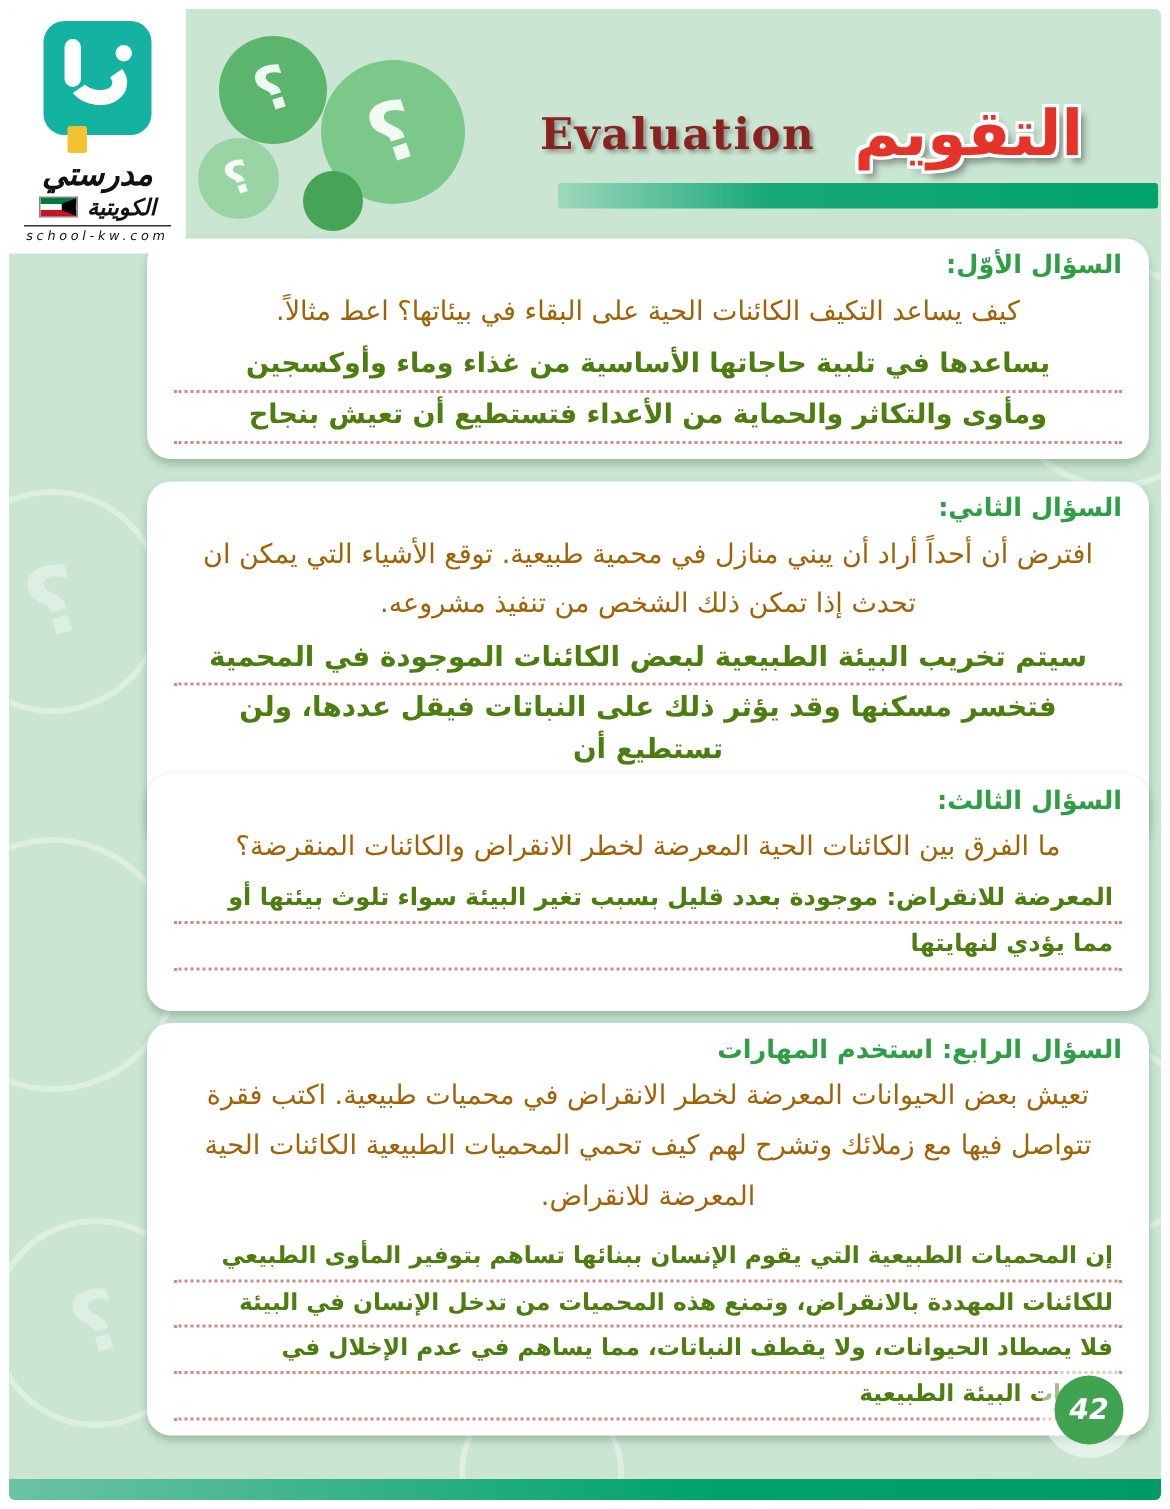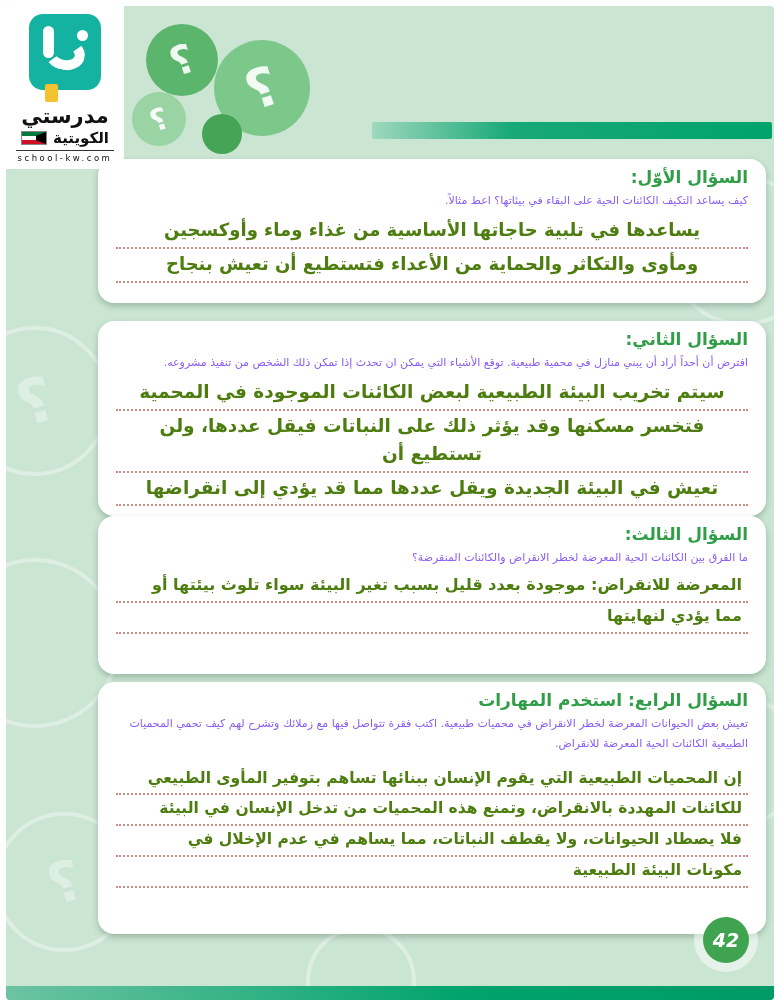--- a/index.html
+++ b/index.html
@@ -37,20 +37,21 @@
   .b2 { left:208px; top:34px;  width:96px; height:96px; background:#7cc88a; font-size:54px; }
   .b3 { left:126px; top:86px;  width:54px; height:54px; background:#9ad3a4; font-size:30px; }
   .b4 { left:196px; top:108px; width:40px; height:40px; background:#45a455; font-size:22px; }
   .bubble span { transform:rotate(-18deg); }
   
   .logo-block {
     position:absolute; left:0; top:0; z-index:3;
     width:118px; padding:8px 10px 6px 10px;
     background:#ffffff; border-radius:0 0 14px 0;
     text-align:center;
+    font-style:italic;
   }
   .logo-icon {
     position:relative; width:72px; height:76px; margin:0 auto;
     background:#14b2a0; border-radius:14px;
   }
   .logo-icon .stem {
     position:absolute; left:14px; top:12px; width:11px; height:32px;
     background:#fff; border-radius:6px;
   }
   .logo-icon .smile {
@@ -110,21 +111,21 @@
     background:#ffffff; border-radius:16px;
     box-shadow:0 3px 6px rgba(40,80,55,0.30);
     padding:8px 18px 10px 18px;
     direction:rtl; text-align:right;
   }
   .c1 { top:153px; min-height:144px; }
   .c2 { top:315px; min-height:181px; }
   .c3 { top:510px; min-height:158px; }
   .c4 { top:676px; min-height:252px; }
   .q-title { font-size:17px; font-weight:bold; color:#2f9e46; margin-bottom:4px; }
-  .q-text  { font-size:11px; color:#8b5cf6; line-height:1.85; margin-bottom:4px; }
+  .q-text  { font-size:18px; color:#a16207; line-height:1.85; margin-bottom:4px;text-align:center; }
   .answer  { direction:rtl; }
   .ans-line {
     font-weight:bold; color:#4d7c0f;
     border-bottom:2px dotted #cf8a84;
     padding:1px 6px 3px 6px;
   }
   .answer.center .ans-line { text-align:center; }
   .c1 .ans-line { font-size:18px; line-height:1.55; }
   .c2 .ans-line { font-size:18.5px; line-height:1.5; }
   .c3 .ans-line { font-size:16px; line-height:1.55; }
@@ -183,20 +184,24 @@
     <div class="logo-name1">مدرستي</div>
     <div class="logo-row">
       <span class="flag">
           <span class="hoist"></span>
         </span>
       <span class="logo-name2">الكويتية</span>
     </div>
     <div class="logo-domain">school-kw.com</div>
   </div>
 
+  <div class="header-titles">
+    <span class="title-en">Evaluation</span>
+    <span class="title-ar">التقويم</span>
+  </div>
   <div class="teal-bar"></div>
 
   <section class="card c1">
     <h2 class="q-title">السؤال الأوّل:</h2>
     <p class="q-text">كيف يساعد التكيف الكائنات الحية على البقاء في بيئاتها؟ اعط مثالاً.</p>
     <div class="answer center">
       <div class="ans-line">يساعدها في تلبية حاجاتها الأساسية من غذاء وماء وأوكسجين</div>
       <div class="ans-line">ومأوى والتكاثر والحماية من الأعداء فتستطيع أن تعيش بنجاح</div>
     </div>
   </section>

